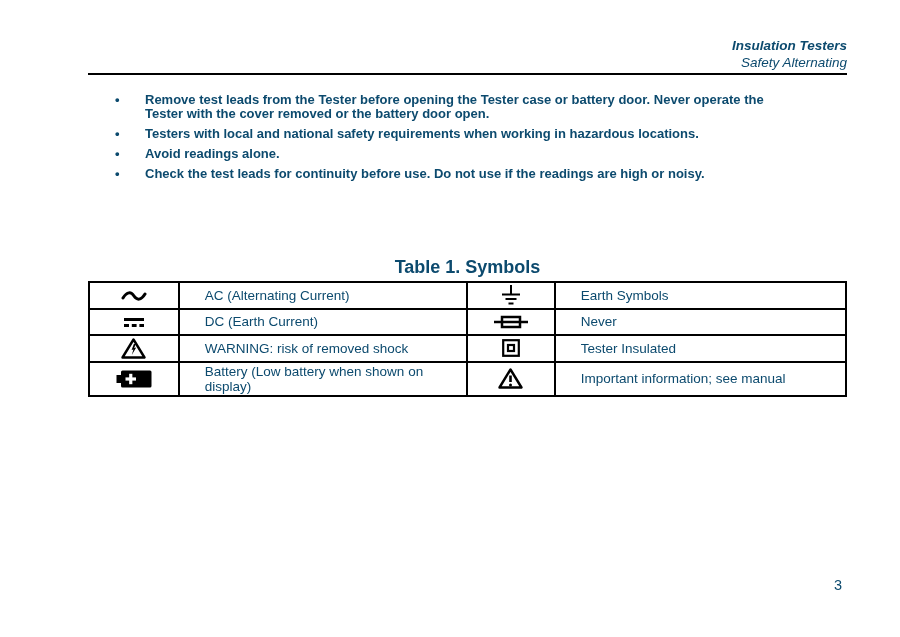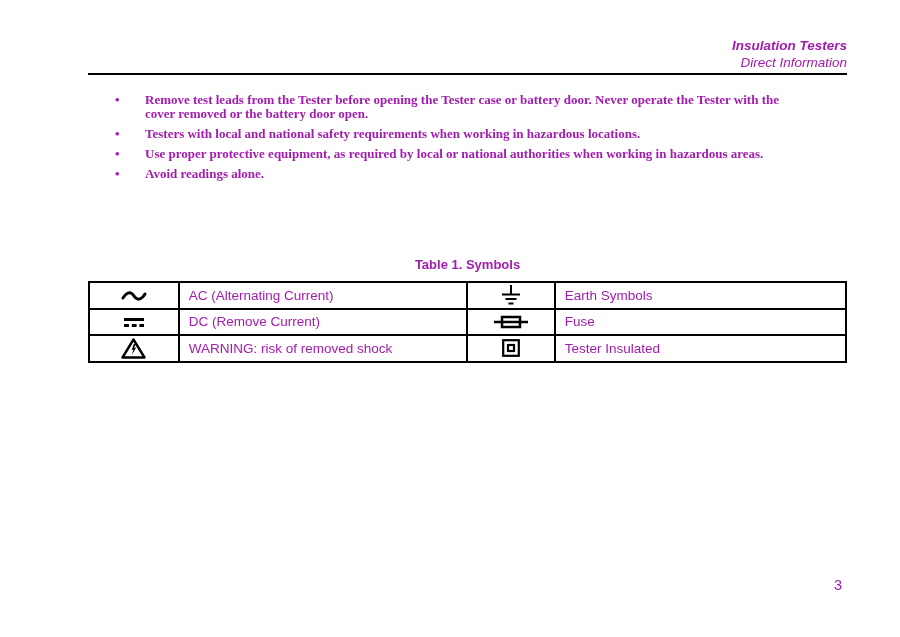--- a/index.html
+++ b/index.html
@@ -2,21 +2,21 @@
 <html><head>
 <meta charset="utf-8">
 <style>
   * { box-sizing: border-box; }
   html, body { margin: 0; padding: 0; background: #ffffff; }
   .page {
     position: relative;
     width: 900px;
     height: 637px;
     background: #ffffff;
-    color: #a21caf;
+    color: #0c4a6e;
     font-family: "Liberation Sans", sans-serif;
     overflow: hidden;
   }
   
   .doc-header {
     position: absolute;
     top: 37px;
     right: 53px;
     text-align: right;
     font-style: italic;
@@ -37,21 +37,20 @@
     position: absolute;
     top: 93px;
     left: 88px;
     width: 759px;
     margin: 0;
     padding: 0;
     list-style: none;
     font-weight: bold;
     font-size: 13px;
     line-height: 14px;
-    font-family: Liberation Serif, serif;
   }
   .bullets li {
     position: relative;
     width: 712px;
     padding-left: 57px;
     margin-bottom: 6px;
   }
   .bullets li::before {
     content: "\2022";
     position: absolute;
@@ -59,64 +58,64 @@
     top: 0;
   }
   
   .table-title {
     position: absolute;
     top: 257px;
     left: 88px;
     width: 759px;
     text-align: center;
     font-weight: bold;
-    font-size: 13px;
+    font-size: 18px;
   }
   
   table.symbols {
     position: absolute;
     top: 281px;
     left: 88px;
     width: 759px;
     border-collapse: collapse;
     font-size: 13.5px;
   }
   table.symbols td {
     border: 2px solid #000000;
     height: 26.5px;
     vertical-align: middle;
   }
   td.sym { text-align: center; }
   td.sym svg { vertical-align: middle; }
-  td.lbl { padding-left: 9px; text-align: left; }
+  td.lbl { padding-left: 25px; text-align: left; }
   
   .page-number {
     position: absolute;
     top: 577px;
     right: 58px;
     font-size: 14.5px;
   }
 </style>
 </head>
 <body>
 
 <div class="page">
 
   <header class="doc-header">
     <div class="h-title">Insulation Testers</div>
-    <div class="h-subtitle">Direct Information</div>
+    <div class="h-subtitle">Safety Alternating</div>
   </header>
 
   <div class="rule"></div>
 
   <ul class="bullets">
     <li>Remove test leads from the Tester before opening the Tester case or battery door. Never operate the Tester with the cover removed or the battery door open.</li>
     <li>Testers with local and national safety requirements when working in hazardous locations.</li>
-    <li>Use proper protective equipment, as required by local or national authorities when working in hazardous areas.</li>
     <li>Avoid readings alone.</li>
+    <li>Check the test leads for continuity before use. Do not use if the readings are high or noisy.</li>
   </ul>
 
   <div class="table-title">Table 1. Symbols</div>
 
   <table class="symbols">
     <colgroup>
       <col style="width:90px">
         <col style="width:289px">
         <col style="width:88px">
         <col style="width:292px">
@@ -139,43 +138,62 @@
         </td>
         <td class="lbl">Earth Symbols</td>
       </tr>
       <tr>
         <td class="sym">
           <svg width="24" height="11" viewBox="0 0 24 11">
             <path d="M2 2.5 H22" stroke="#000" stroke-width="3" fill="none"></path>
             <path d="M2 8.5 H7 M9.8 8.5 H14.6 M17.4 8.5 H22" stroke="#000" stroke-width="3" fill="none"></path>
           </svg>
         </td>
-        <td class="lbl">DC (Remove Current)</td>
+        <td class="lbl">DC (Earth Current)</td>
         <td class="sym">
           <svg width="34" height="14" viewBox="0 0 34 14">
             <path d="M0 7 H34" stroke="#000" stroke-width="2.5" fill="none"></path>
             <rect x="8" y="2" width="18" height="10" stroke="#000" stroke-width="2.5" fill="none"></rect>
           </svg>
         </td>
-        <td class="lbl">Fuse</td>
+        <td class="lbl">Never</td>
       </tr>
       <tr>
         <td class="sym">
           <svg width="25" height="21" viewBox="0 0 25 21">
             <path d="M12.5 1.5 L23.5 19.5 H1.5 Z" stroke="#000" stroke-width="2.4" fill="none" stroke-linejoin="round"></path>
             <path d="M12.8 6 L10.6 12 L12.4 11.6 L10.8 17 L15.2 9.6 L13.2 10 L14.8 6 Z" fill="#000"></path>
           </svg>
         </td>
         <td class="lbl">WARNING: risk of removed shock</td>
         <td class="sym">
           <svg width="18" height="18" viewBox="0 0 18 18">
             <rect x="1.2" y="1.2" width="15.6" height="15.6" stroke="#000" stroke-width="2.2" fill="none"></rect>
             <rect x="6" y="6" width="6" height="6" stroke="#000" stroke-width="2.2" fill="none"></rect>
           </svg>
         </td>
         <td class="lbl">Tester Insulated</td>
       </tr>
+      <tr>
+        <td class="sym">
+          <svg width="36" height="18" viewBox="0 0 36 18">
+            <rect x="0.5" y="5" width="6" height="8" fill="#000"></rect>
+            <rect x="5" y="0.5" width="30.5" height="17" rx="1.5" fill="#000"></rect>
+            <path d="M9.5 9 H20" stroke="#fff" stroke-width="3.2"></path>
+            <path d="M14.75 3.8 V14.2" stroke="#fff" stroke-width="3.2"></path>
+          </svg>
+        </td>
+        <td class="lbl">Battery (Low battery when shown on display)</td>
+        <td class="sym">
+          <svg width="25" height="21" viewBox="0 0 25 21">
+            <path d="M12.5 1.5 L23.5 19.5 H1.5 Z" stroke="#000" stroke-width="2.4" fill="none" stroke-linejoin="round"></path>
+            <path d="M12.5 7.5 V14" stroke="#000" stroke-width="2.6"></path>
+            <circle cx="12.5" cy="17" r="1.5" fill="#000"></circle>
+          </svg>
+        </td>
+        <td class="lbl">Important information; see manual</td>
+      </tr>
     </tbody>
   </table>
 
   <div class="page-number">3</div>
 
 </div>
 
 </body></html>

